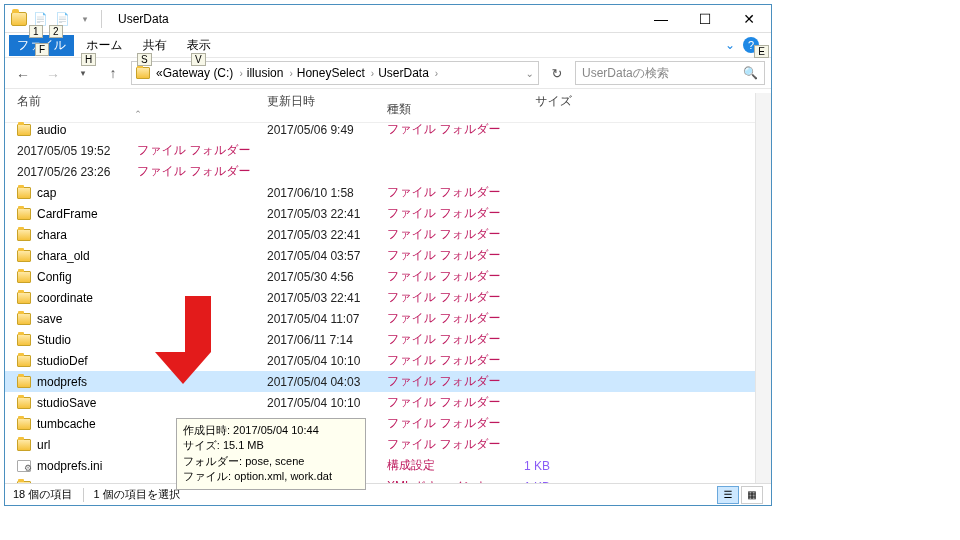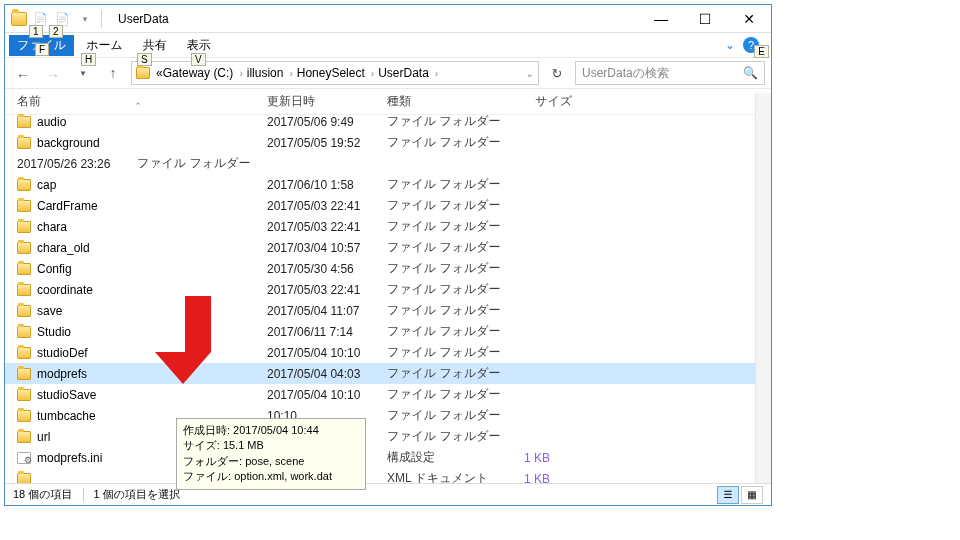--- a/index.html
+++ b/index.html
@@ -35,30 +35,30 @@
 .crumb { display: flex; align-items: center; gap: 2px; }
 .crumb span.sep { color: #888; padding: 0 4px; font-size: 10px; }
 .refresh-btn { width: 24px; height: 22px; display: flex; align-items: center; justify-content: center; font-size: 13px; color: #555; }
 .search { width: 190px; border: 1px solid #ccc; height: 24px; font-size: 12px; display: flex; align-items: center; padding: 0 6px; color: #888; }
 .search .mag { margin-left: auto; }
 
 
 .cols { display: flex; font-size: 12px; padding: 4px 12px; border-bottom: 1px solid #eee; color: #444; }
 .col-name { width: 250px; }
 .col-date { width: 120px; }
-.col-type { width: 115px; }
+.col-type { width: 115px; margin-top: 8px; }
 .col-size { width: 70px; text-align: right; }
 
 
 .filelist { flex: 1; overflow: hidden; font-size: 12px; position: relative; }
 .row { display: flex; align-items: center; padding: 1px 12px; height: 21px; }
 .row.selected { background: #cde8ff; }
 .row .nm { width: 250px; display: flex; align-items: center; gap: 6px; }
 .row .dt { width: 120px; color: #222; }
-.row .ty { width: 115px; color: #404040; }
+.row .ty { width: 115px; color: #be185d; }
 .row .sz { width: 70px; text-align: center; color: #8b5cf6; }
 .file-ico { width: 14px; height: 12px; background: linear-gradient(#ffe9a6,#f5c23d); border: 1px solid #c9a227; border-radius: 1px; position: relative; flex-shrink: 0; }
 .file-ico::before { content: ""; position: absolute; top: -3px; left: 0; width: 6px; height: 3px; background: #f5c23d; border-radius: 1px 1px 0 0; }
 .file-ico.ini { background: #fff; border: 1px solid #aaa; border-radius: 1px; }
 .file-ico.ini::before { display: none; }
 .file-ico.ini::after { content: "⚙"; font-size: 9px; position: absolute; right: -2px; bottom: -2px; color: #666; }
 
 
 .tooltip { position: absolute; left: 176px; top: 418px; width: 190px; background: #fffff0; border: 1px solid #aaa; font-size: 11px; padding: 4px 6px; line-height: 1.4; z-index: 40; }
 
@@ -164,24 +164,20 @@
       <div class="row">
         <div class="nm">
           <div class="file-ico "></div>
           <span>audio</span>
         </div>
         <div class="dt">2017/05/06 9:49</div>
         <div class="ty">ファイル フォルダー</div>
         <div class="sz"></div>
       </div>
       <div class="row">
-        <div class="nm">
-          <div class="file-ico "></div>
-          <span>background</span>
-        </div>
         <div class="dt">2017/05/05 19:52</div>
         <div class="ty">ファイル フォルダー</div>
         <div class="sz"></div>
       </div>
       <div class="row">
         <div class="dt">2017/05/26 23:26</div>
         <div class="ty">ファイル フォルダー</div>
         <div class="sz"></div>
       </div>
       <div class="row">
@@ -209,21 +205,21 @@
         </div>
         <div class="dt">2017/05/03 22:41</div>
         <div class="ty">ファイル フォルダー</div>
         <div class="sz"></div>
       </div>
       <div class="row">
         <div class="nm">
           <div class="file-ico "></div>
           <span>chara_old</span>
         </div>
-        <div class="dt">2017/03/04 10:57</div>
+        <div class="dt">2017/05/04 03:57</div>
         <div class="ty">ファイル フォルダー</div>
         <div class="sz"></div>
       </div>
       <div class="row">
         <div class="nm">
           <div class="file-ico "></div>
           <span>Config</span>
         </div>
         <div class="dt">2017/05/30 4:56</div>
         <div class="ty">ファイル フォルダー</div>

